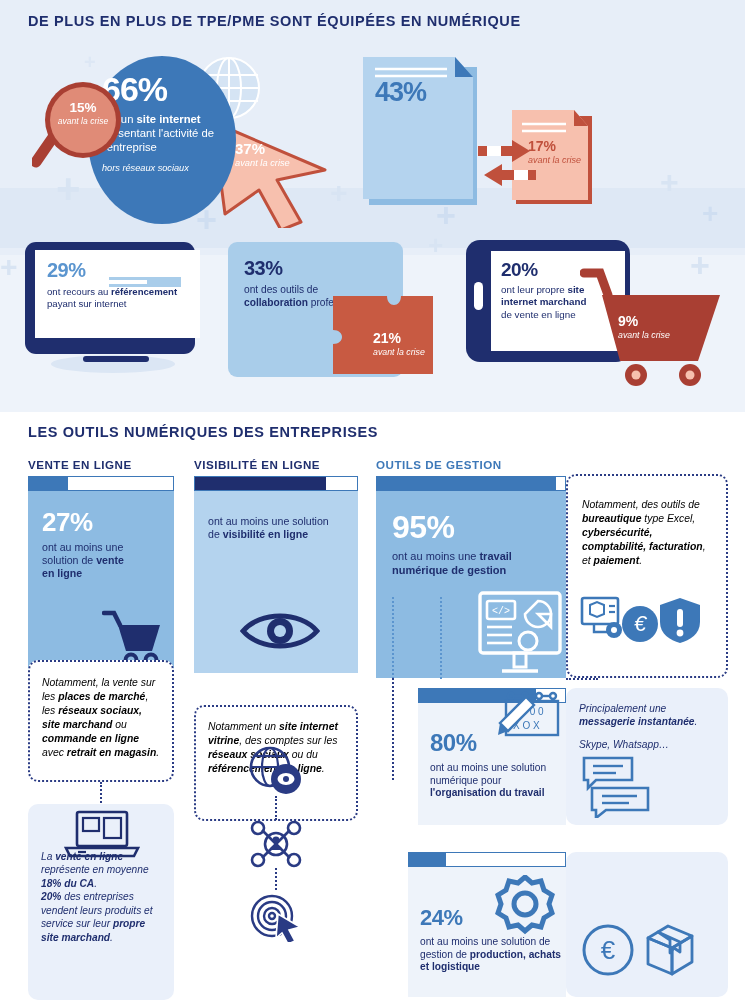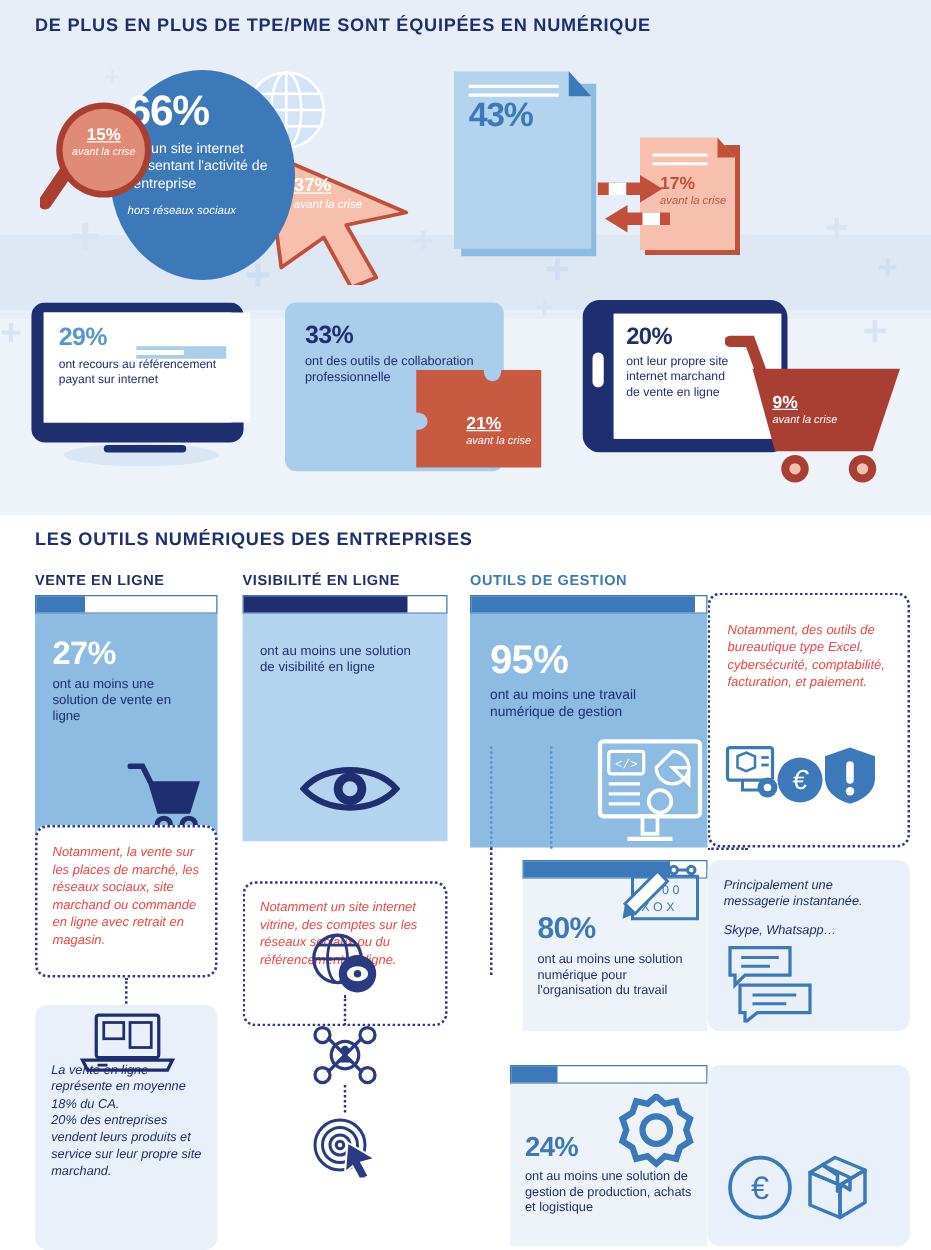--- a/index.html
+++ b/index.html
@@ -34,32 +34,32 @@
 
   
   .circle66 {
     position: absolute; left: 88px; top: 56px; width: 148px; height: 168px;
     background: #3d78b8; border-radius: 50%;
     color: #fff; padding: 16px 12px 0 14px; z-index: 6;
   }
   .circle66 .big { font-size: 34px; font-weight: 700; line-height: 1; letter-spacing:-1px;}
   .circle66 .body { font-size: 11.3px; line-height: 1.22; margin-top: 7px; }
   .circle66 .note { font-size: 9.2px; font-style: italic; margin-top: 9px; }
-  b { font-weight: 400; }
+  b { font-weight: 700; }
 
   .globe {
     position: absolute; left: 198px; top: 57px; width: 62px; height: 62px; z-index: 2;
   }
 
   
   .cursor37 {
     position: absolute; left: 207px; top: 118px; width: 130px; height: 110px; z-index: 5;
   }
   .cursor37 .lbl { position:absolute; left: 28px; top: 22px; color:#fff; }
-  .lbl .pct { font-size: 15px; font-weight:700;text-decoration:underline; }
+  .lbl .pct { font-size: 15px; font-weight:700; }
   .lbl .sub { font-size: 9.3px; font-style: italic; margin-top:1px; }
 
   
   .doc43 {
     position: absolute; left: 363px; top: 57px; width: 125px; height: 152px; z-index: 4;
   }
   .doc43 .txt { position:absolute; left: 12px; top: 22px; width: 108px; }
   .doc43 .big { font-size: 27px; font-weight:700; color:#3d78b8; line-height:1; letter-spacing:-1px;}
   .doc43 .body { font-size: 10.4px; line-height: 1.24; color:#1f2e6e; margin-top:6px; }
 
@@ -126,21 +126,21 @@
     border:1.6px solid #3d78b8;
   }
   .pbar .fill { position:absolute; left:0; top:0; bottom:0; }
 
   .statbox { position:absolute; }
   .statbox .big { font-weight:700; line-height:1; letter-spacing:-0.5px; }
   .statbox .body { line-height:1.24; }
 
   .notebox {
     position:absolute; border: 2px dotted #2a3b84; border-radius: 10px;
-    background:#fff; color:#ef4444; font-style: italic;
+    background:#fff; color:#000000; font-style: italic;
   }
   .notebox .t { font-size: 10.4px; line-height:1.34; }
 
   .softbox { position:absolute; background:#eaf0fa; border-radius: 10px; color:#1f2e6e; }
   .softbox .t { font-size: 10.2px; line-height:1.32; font-style: italic; }
 
   .dotline { position:absolute; border-left: 2px dotted #2a3b84; }
   .dotline-h { position:absolute; border-top: 2px dotted #2a3b84; }
   .dotline-lt { position:absolute; border-left: 2px dotted #5b95cf; }
 

